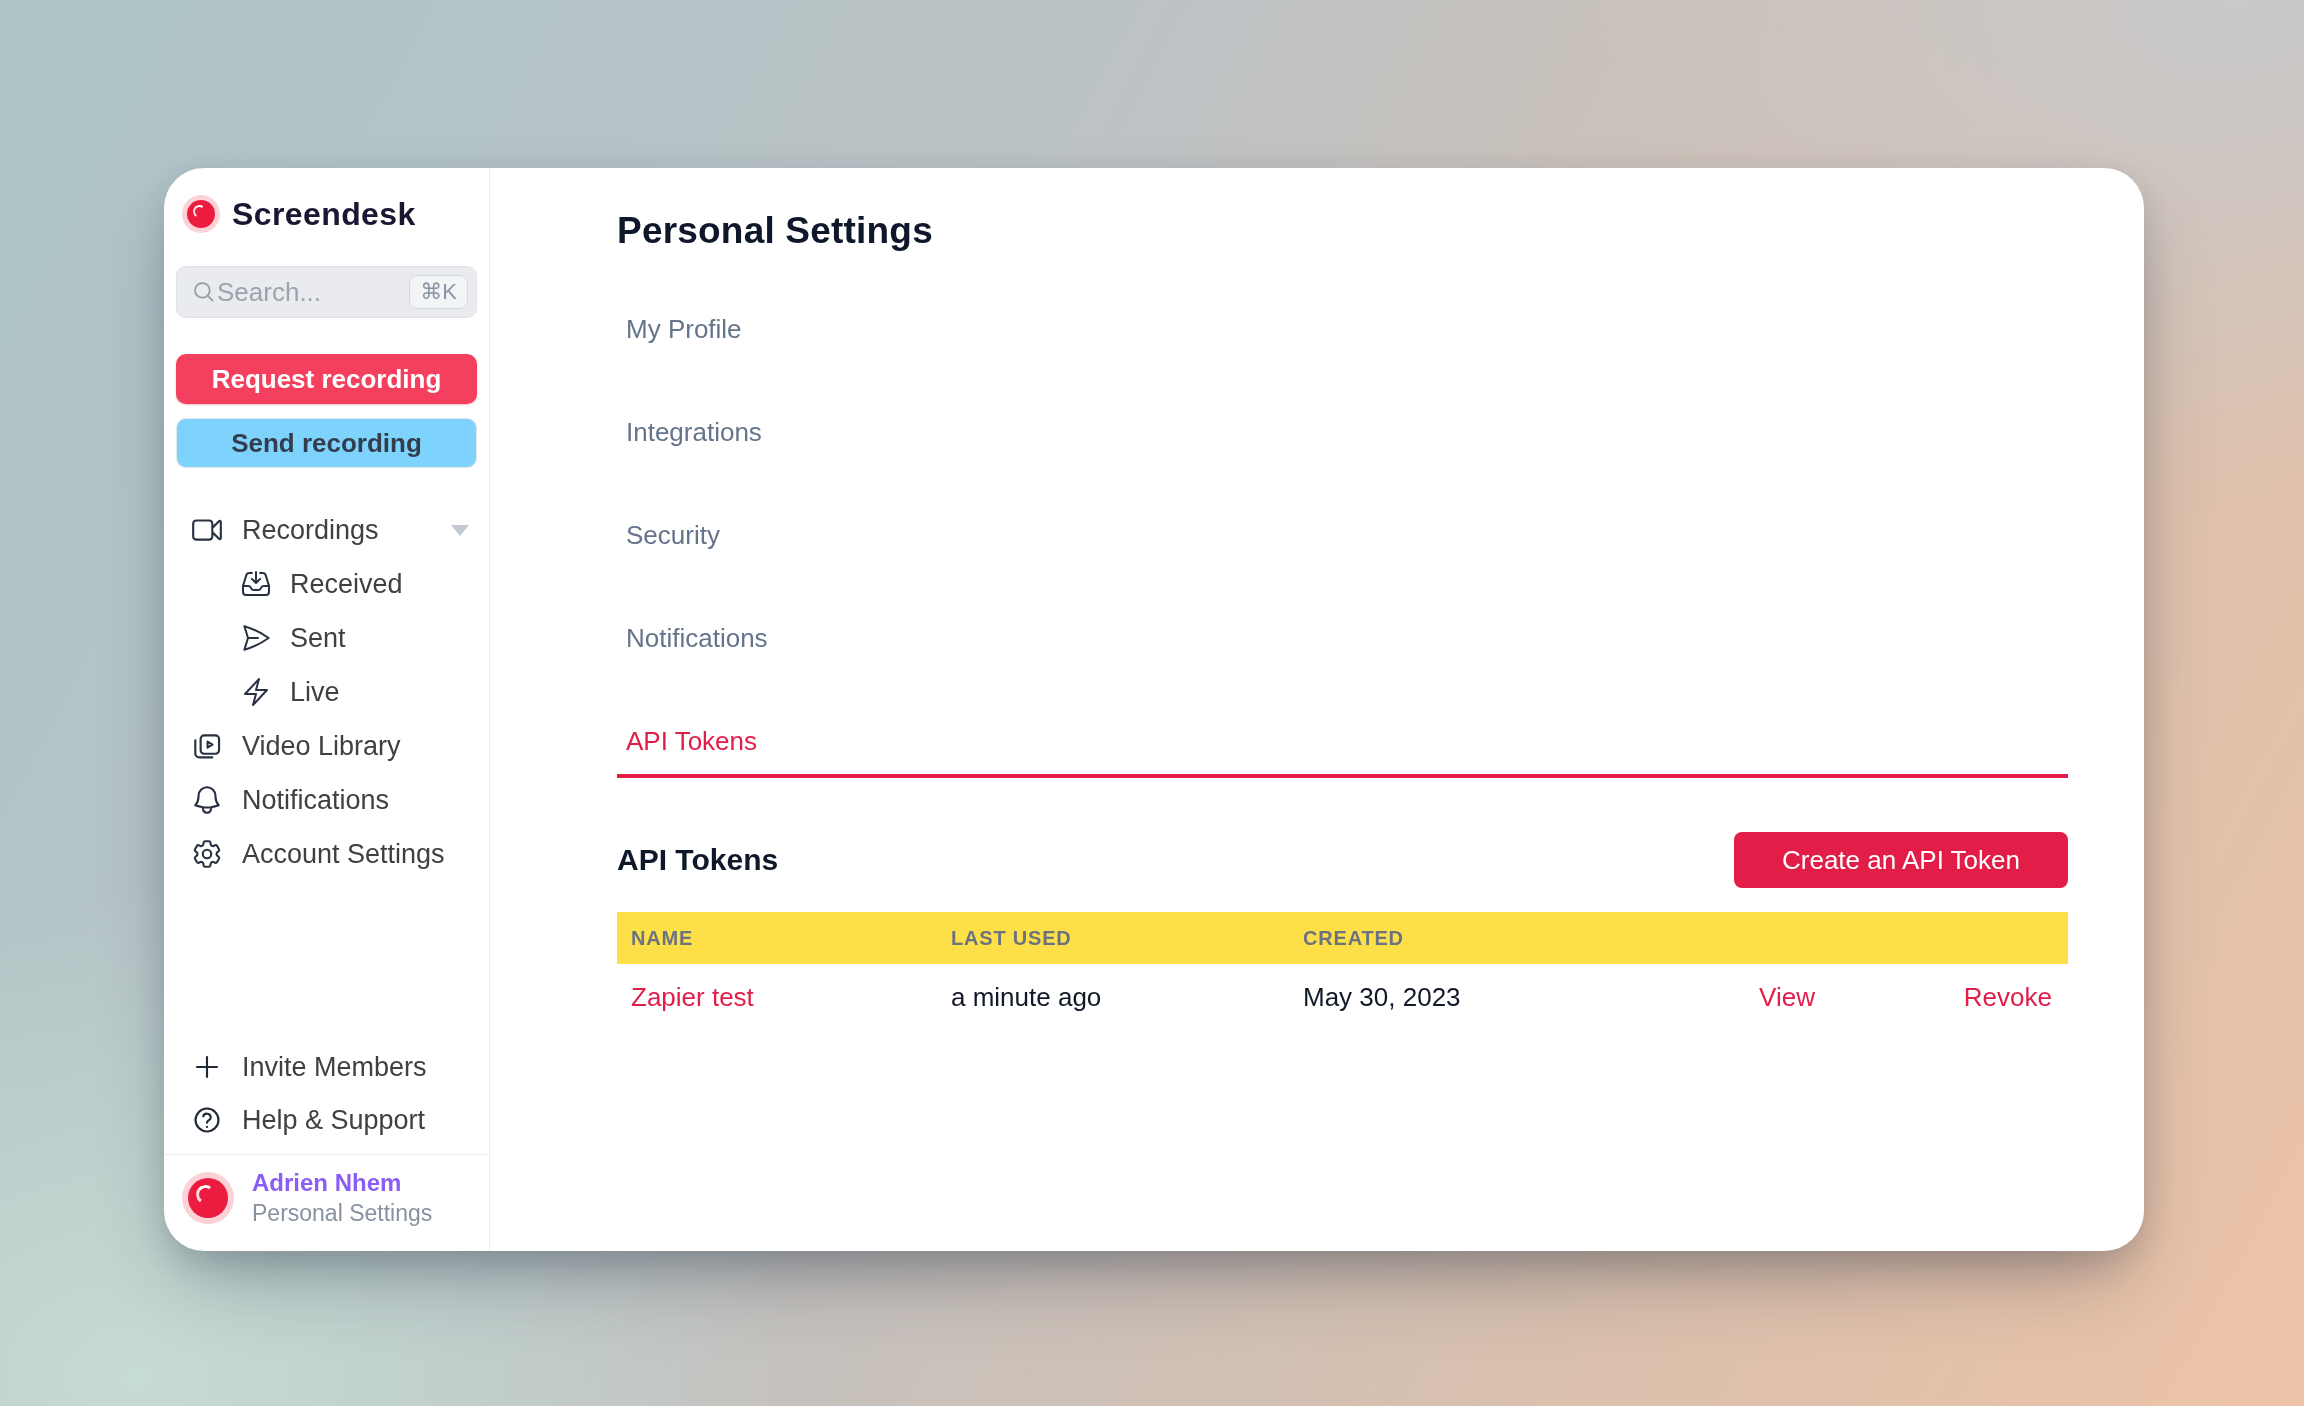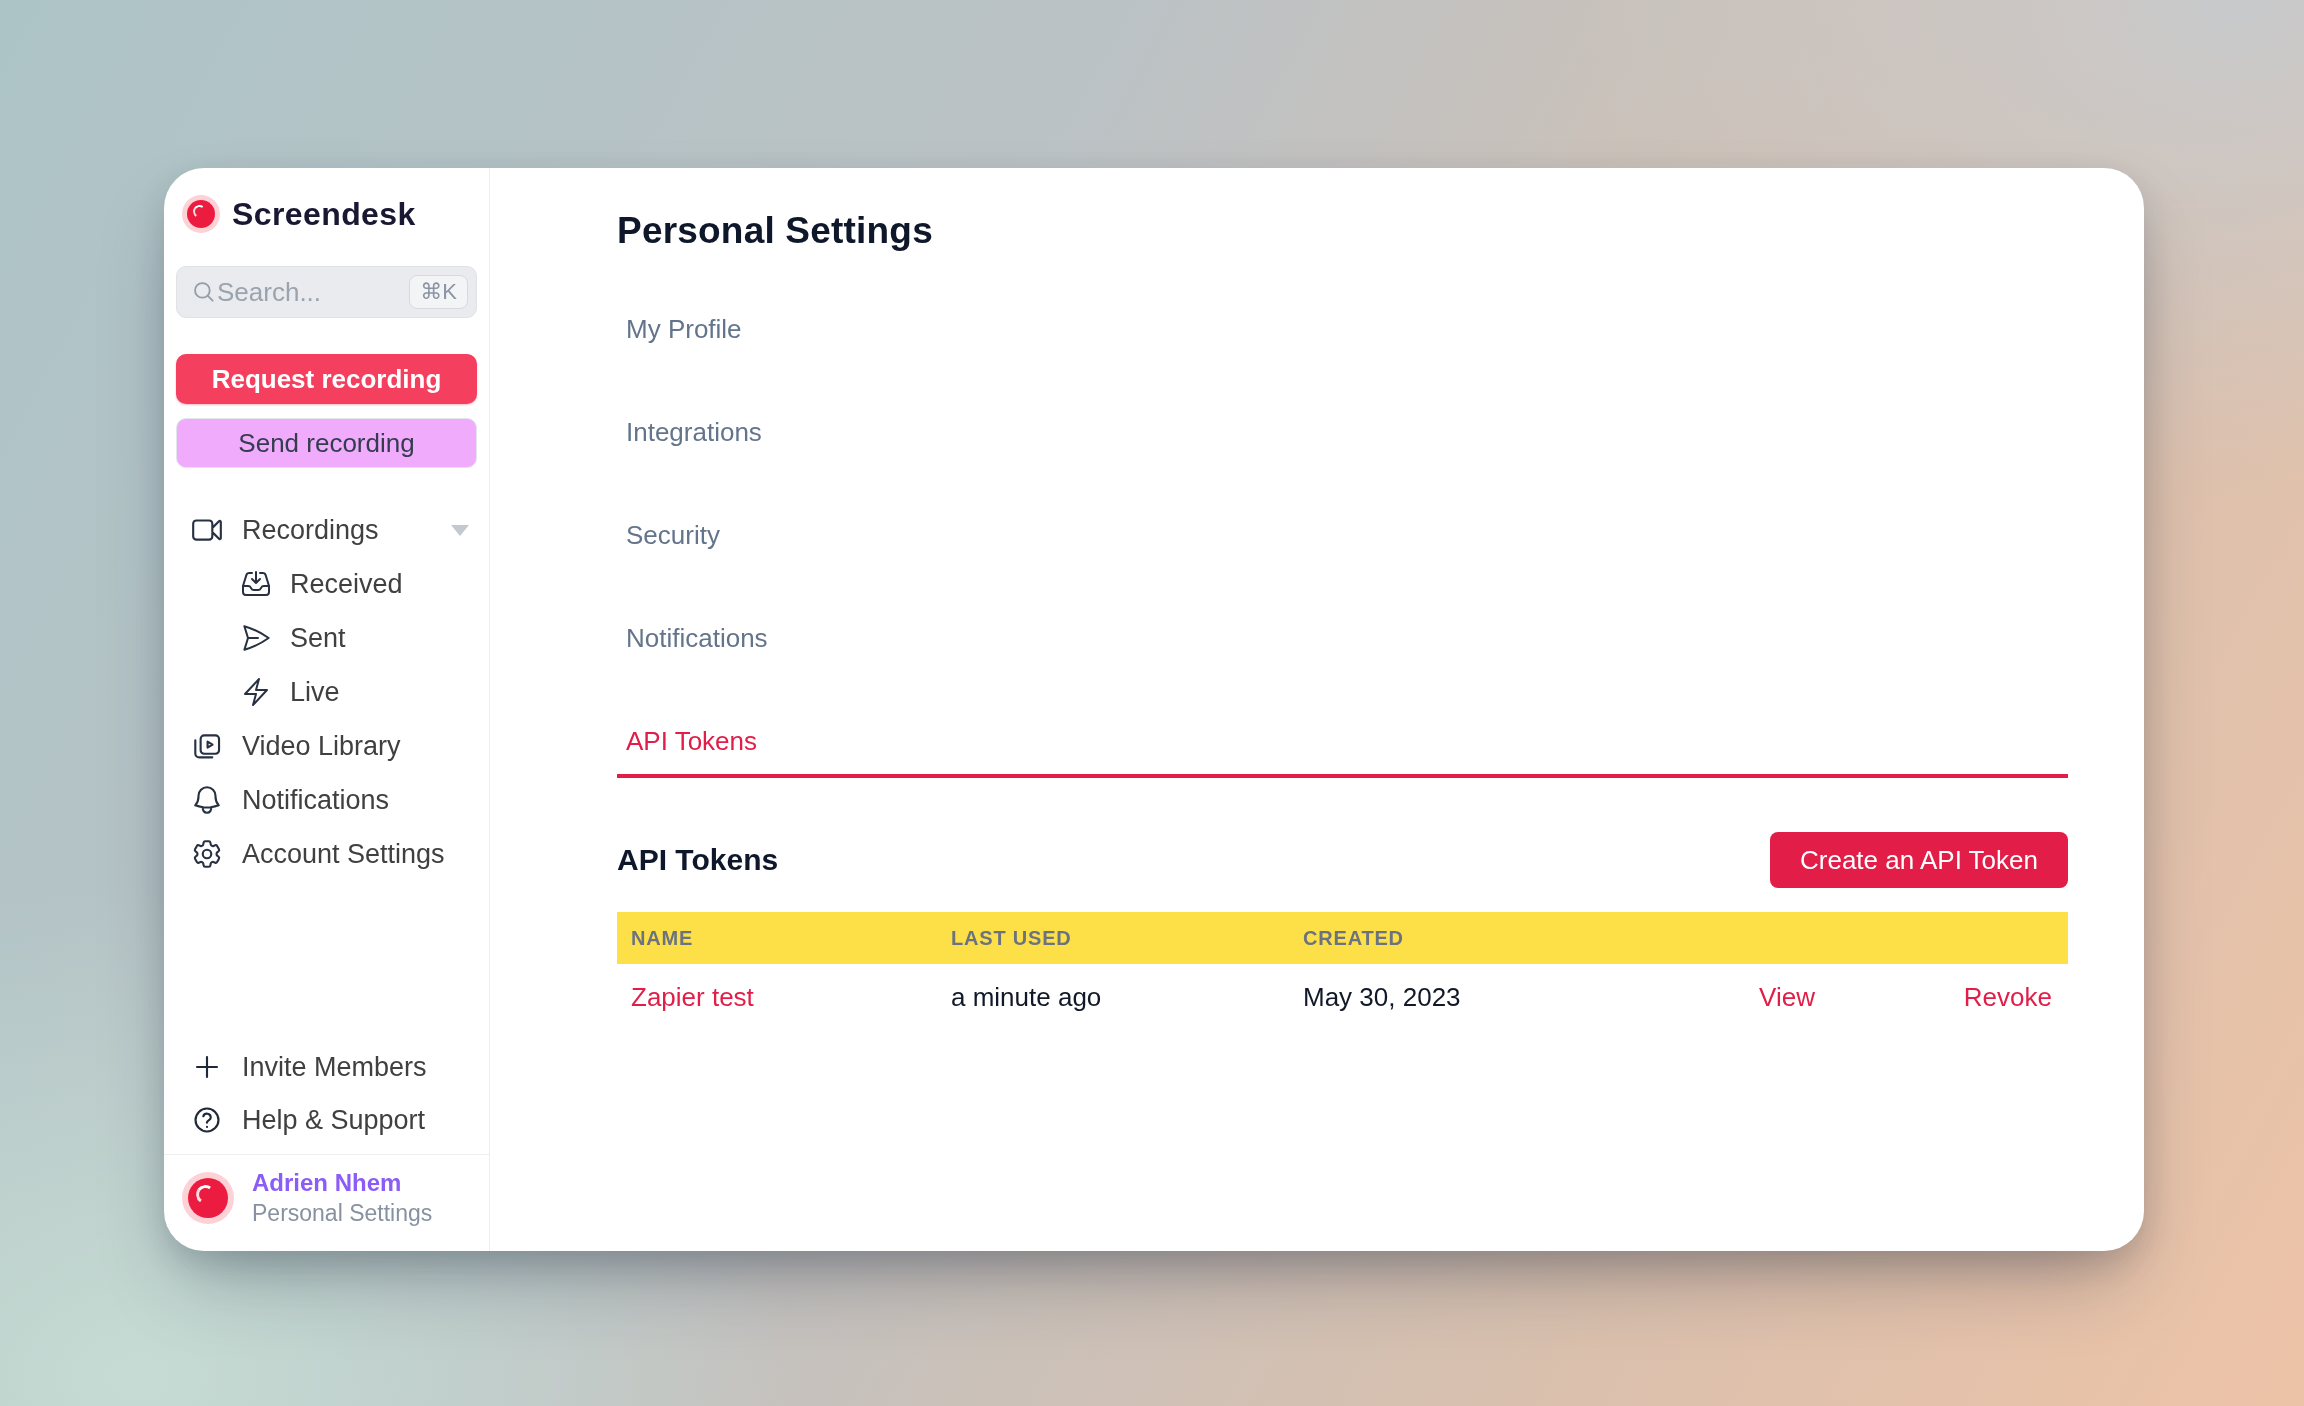--- a/index.html
+++ b/index.html
@@ -36,21 +36,21 @@
   .search .ph { font-size:26px; color:#9aa3ae; }
   .kbd {
     margin-left:auto; font-size:22px; color:#8b94a3; background:#f2f4f6;
     border:1px solid #d6dae0; border-radius:8px; padding:5px 10px; line-height:1;
   }
 
   .btn { width:100%; border:none; border-radius:10px; height:50px; font-size:26px; cursor:pointer;
          font-family:"Liberation Sans", sans-serif; }
   .btn-primary { margin-top:36px; background:#f43f5e; color:#fff; font-weight:600;
                  box-shadow:0 1px 2px rgba(244,63,94,.35); }
-  .btn-secondary { margin-top:14px; background:#f0abfc; color:#333d4d; font-weight:400; border:1px solid #e2e5e9; }
+  .btn-secondary { margin-top:14px; background:#7dd3fc; color:#333d4d; font-weight:700; border:1px solid #e2e5e9; }
 
   .nav { margin-top:40px; display:flex; flex-direction:column; gap:10px; }
   .nav-item { display:flex; align-items:center; gap:18px; height:44px; padding:0 8px 0 14px;
               border-radius:8px; cursor:pointer; }
   .nav-item .ic { width:34px; height:34px; flex:0 0 34px; color:#273142; display:flex; align-items:center; justify-content:center; }
   .nav-item .lbl { font-size:27px; font-weight:500; color:#404040; }
   .nav-item.sub { padding-left:64px; }
   .nav-item.sub .ic { width:32px; height:32px; flex-basis:32px; }
   .caret { margin-left:auto; width:0; height:0; border-left:9px solid transparent; border-right:9px solid transparent;
            border-top:11px solid #c3c9d1; }
@@ -69,21 +69,21 @@
   .main { flex:1; padding:40px 76px 0 127px; }
   .page-title { font-size:37px; font-weight:700; color:#0f172a; line-height:46px; letter-spacing:.2px; }
 
   .tabs { margin-top:46px; display:flex; gap:38px; border-bottom:1px solid #e8eaea;flex-direction:column; }
   .tab { padding:14px 9px 18px; font-size:26px; color:#64748b; cursor:pointer; line-height:30px;
          border-bottom:4px solid transparent; margin-bottom:-1px; }
   .tab.active { color:#e11d48; font-weight:500; border-bottom-color:#e11d48; }
 
   .section-head { margin-top:54px; display:flex; align-items:center; justify-content:space-between; }
   .section-title { font-size:30px; font-weight:600; color:#0f172a; }
-  .btn-create { background:#e11d48; color:#fff; border:none; border-radius:8px; height:56px; padding:0 30px;
+  .btn-create { background:#e11d48; color:#fff; border:none; border-radius:8px; height:56px; padding:0 48px;
                 font-size:26px; font-weight:500; cursor:pointer; font-family:"Liberation Sans", sans-serif; }
 
   .table { margin-top:24px; width:100%; }
   .tr { display:grid; grid-template-columns:320px 352px 1fr 180px 237px; align-items:center; }
   .thead { background:#fde047; height:52px; }
   .th { font-size:20px; font-weight:700; color:#6b7280; letter-spacing:.04em; text-transform:uppercase; }
   .td, .th { padding-left:14px; }
   .trow { height:66px; font-size:26px; color:#111827; }
   .td.link { color:#e11d48; cursor:pointer; text-align:right; padding-right:16px; }
   .td.name { color:#e11d48; }

